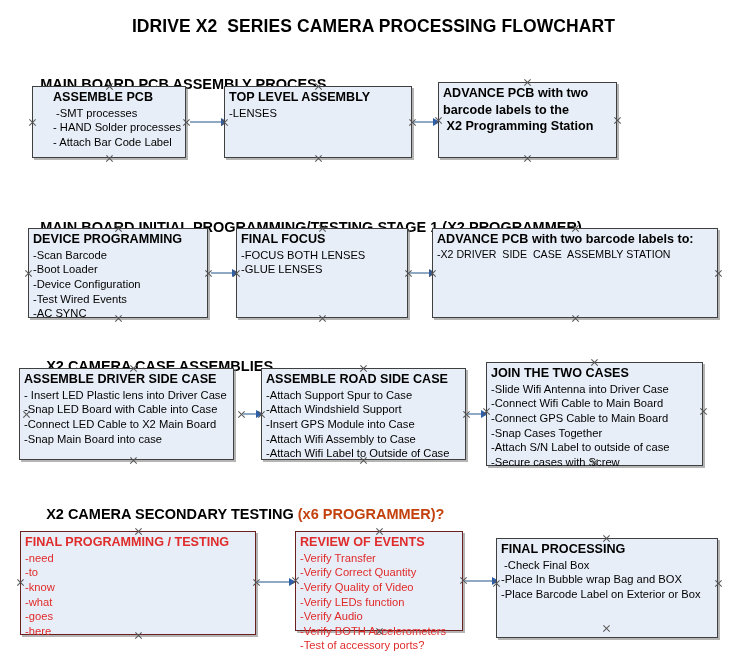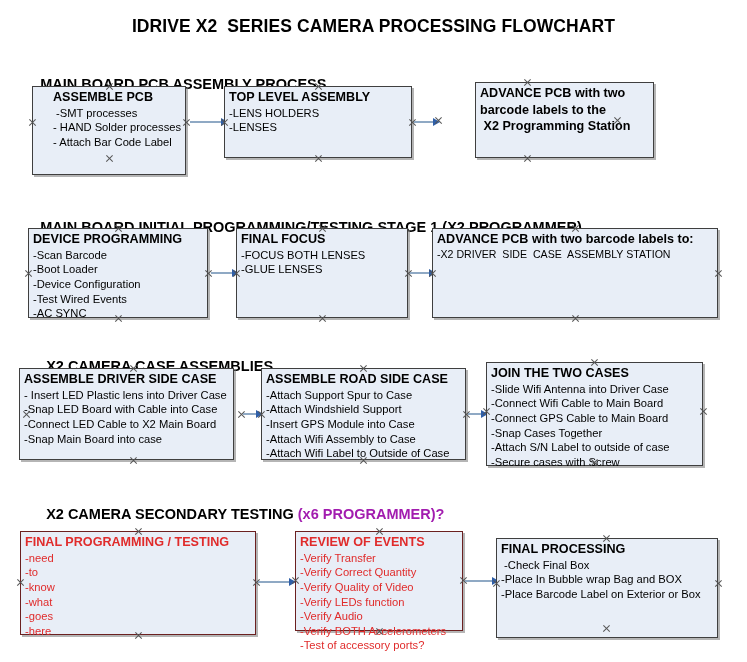--- a/index.html
+++ b/index.html
@@ -34,21 +34,21 @@
     white-space: pre;
   }
   .section-title {
     position: absolute;
     font-size: 14.5px;
     font-weight: bold;
     color: #000;
     white-space: pre;
   }
   .section-title .accent {
-    color: #a21caf;
+    color: #c2410c;
     text-align: right;
   }
 
   
   .box {
     position: absolute;
     background: #e8eef7;
     border: 1.3px solid #3f3f3f;
     box-sizing: border-box;
     box-shadow: 2px 2px 0 rgba(120,120,120,0.55);
@@ -138,56 +138,55 @@
 <body>
 
 <div id="canvas">
 
   <div class="doc-title">IDRIVE X2  SERIES CAMERA PROCESSING FLOWCHART</div>
 
   <div class="section-title" style="left:24px; top:60px;">
     <span>MAIN BOARD PCB ASSEMBLY PROCESS</span>
   </div>
 
-  <div class="box" style="left:32px; top:86px; width:154px; height:89px;padding-left:20px;">
+  <div class="box" style="left:32px; top:86px; width:154px; height:72px;padding-left:20px;">
     <div class="box-title">ASSEMBLE PCB</div>
     <div class="box-lines">
       <div class="line"> -SMT processes</div>
       <div class="line">- HAND Solder processes</div>
       <div class="line">- Attach Bar Code Label</div>
     </div>
   </div>
   <div class="handle" style="left:105px; top:82px;"></div>
   <div class="handle" style="left:105px; top:154px;"></div>
   <div class="handle" style="left:28px; top:118px;"></div>
   <div class="handle" style="left:182px; top:118px;"></div>
 
   <div class="arrow" style="left:190px; top:117px; width:38px;">
     <div class="shaft" style="width:31px;"></div>
     <div class="head" style="left:31px;"></div>
   </div>
 
   <div class="box" style="left:224px; top:86px; width:188px; height:72px;">
     <div class="box-title">TOP LEVEL ASSEMBLY</div>
     <div class="box-lines">
-      <div class="line">-LENS HOLDERS</div>
       <div class="line">-LENSES</div>
     </div>
   </div>
   <div class="handle" style="left:314px; top:82px;"></div>
   <div class="handle" style="left:314px; top:154px;"></div>
   <div class="handle" style="left:220px; top:118px;"></div>
   <div class="handle" style="left:408px; top:118px;"></div>
 
   <div class="arrow" style="left:414px; top:117px; width:26px;">
     <div class="shaft" style="width:19px;"></div>
     <div class="head" style="left:19px;"></div>
   </div>
 
-  <div class="box allbold" style="left:438px; top:82px; width:179px; height:76px;margin-left:37px;">
+  <div class="box allbold" style="left:438px; top:82px; width:179px; height:76px;">
     <div class="box-title">ADVANCE PCB with two</div>
     <div class="box-lines">
       <div class="line">barcode labels to the</div>
       <div class="line"> X2 Programming Station</div>
     </div>
   </div>
   <div class="handle" style="left:523px; top:78px;"></div>
   <div class="handle" style="left:523px; top:154px;"></div>
   <div class="handle" style="left:434px; top:116px;"></div>
   <div class="handle" style="left:613px; top:116px;"></div>

